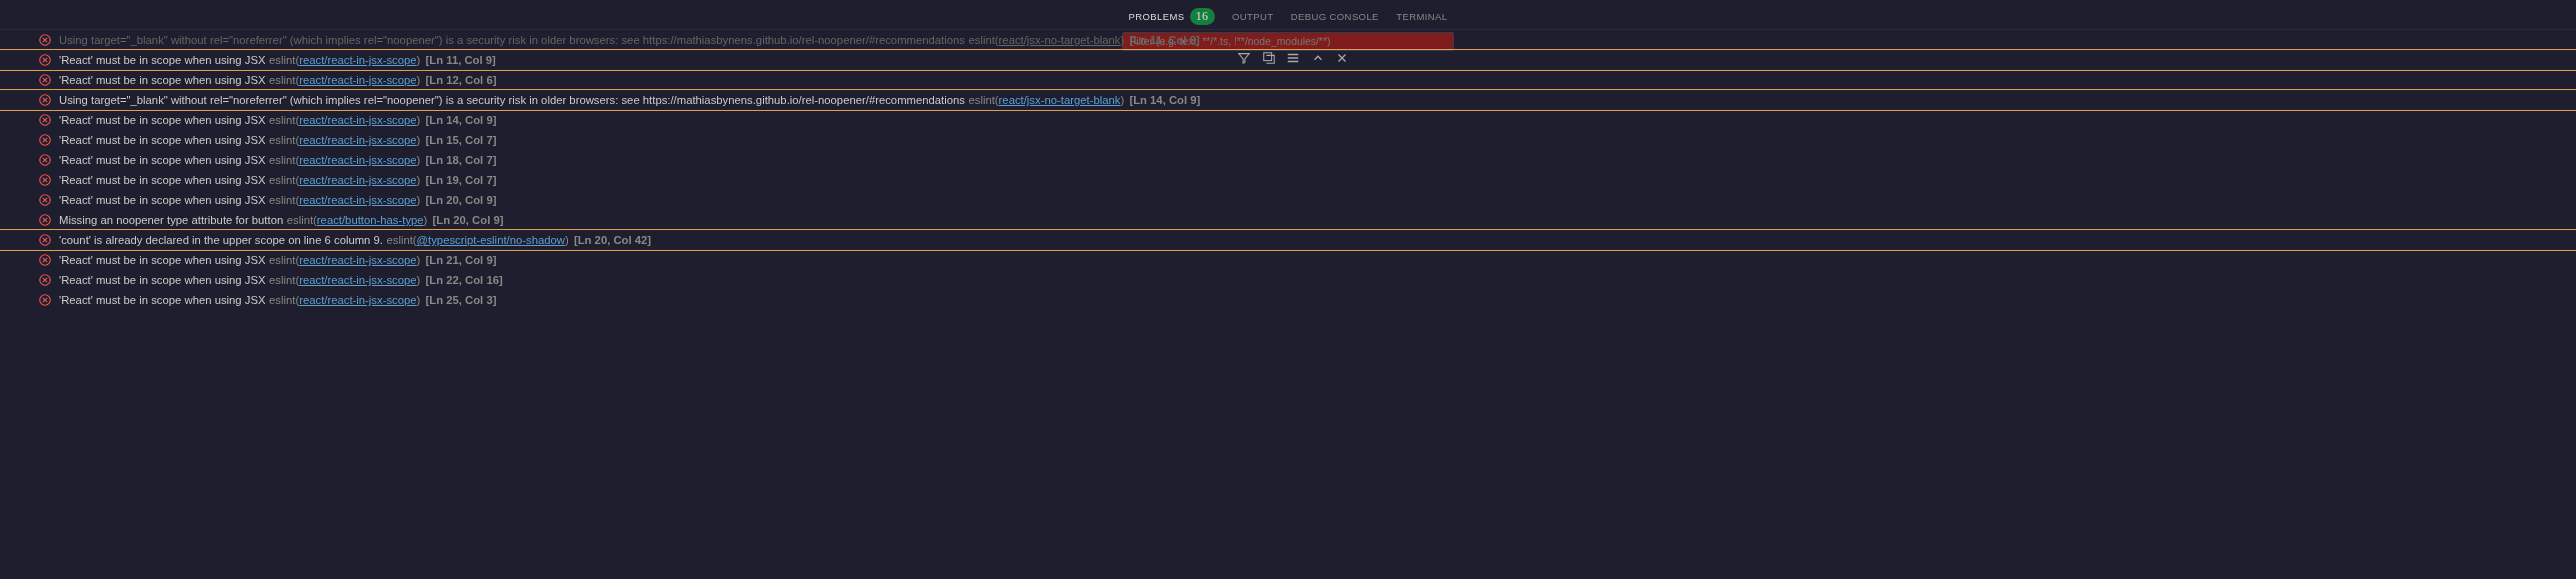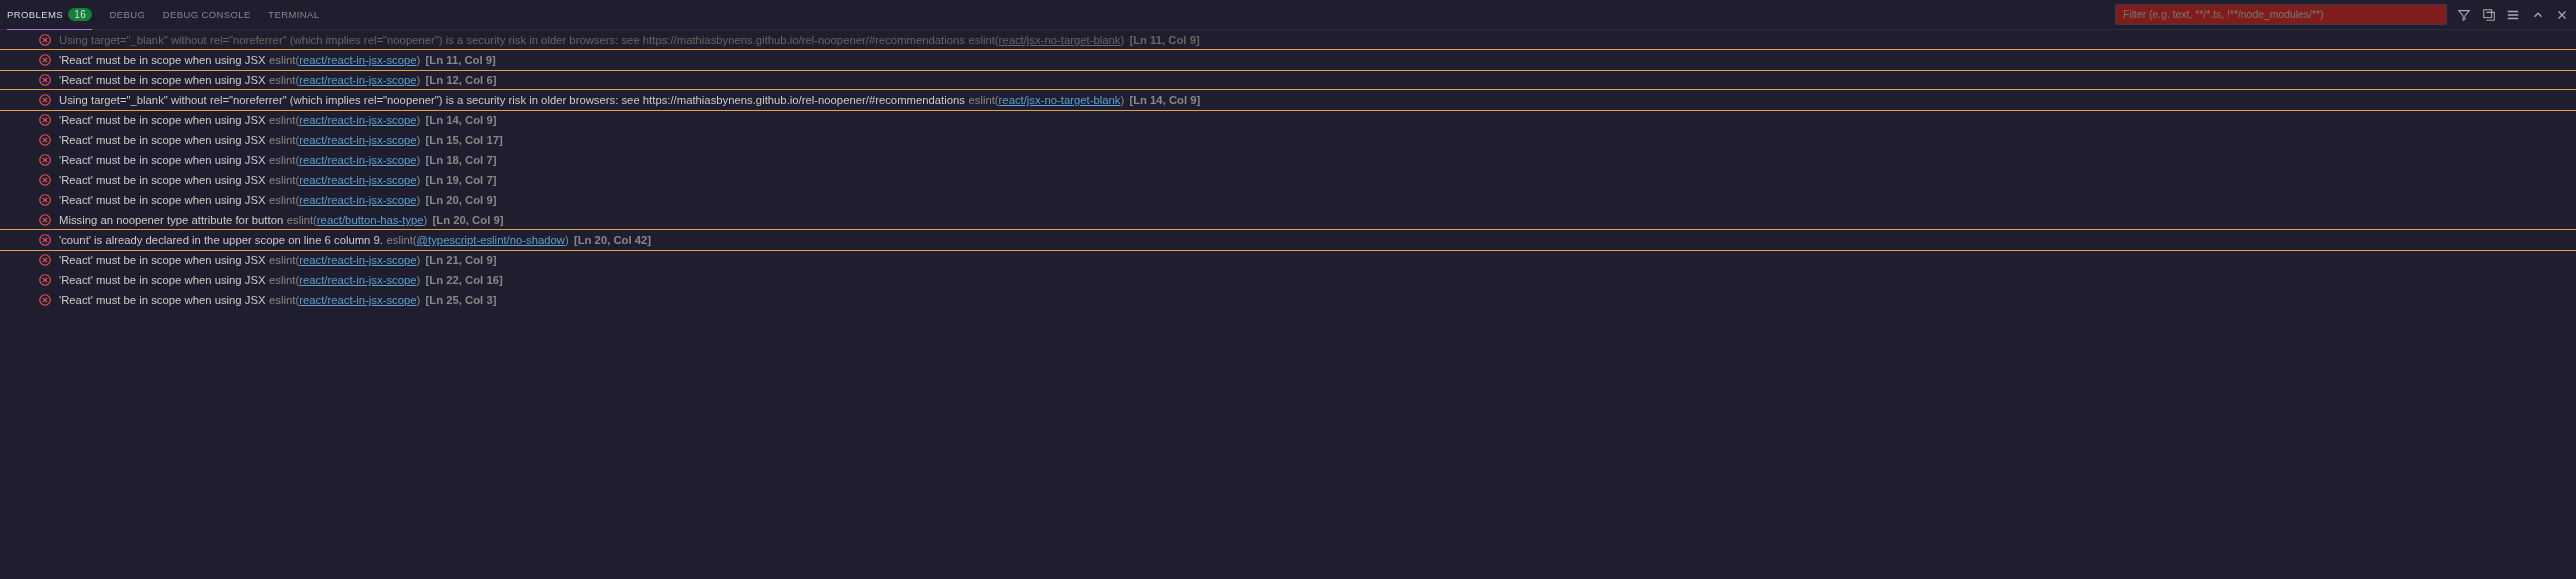--- a/index.html
+++ b/index.html
@@ -11,20 +11,21 @@
       overflow: hidden;
       width: 2576px;
       height: 580px;
     }
     .panel-header {
       display: flex;
       align-items: center;
       height: 30px;
       border-bottom: 0.9px solid #2a2a3a;
       padding: 0 7px;
+      flex-direction: column;
     }
     .tabs {
       display: flex;
       align-items: center;
       gap: 17.4px;
       flex: 0 0 auto;
     }
     .tab {
       color: #888;
       font-size: 9.5px;
@@ -38,21 +39,22 @@
     .tab.active {
       color: #ddd;
       border-bottom: 0.9px solid #b86ee0;
       margin-bottom: -0.9px;
     }
     .badge {
       background: #15803d;
       color: #ddd;
       border-radius: 8.7px;
       padding: 0.9px 6px;
-      font-size: 10px;
+      font-size: 12px;
+      font-family: Liberation Serif, serif;
     }
     .spacer { flex: 1; }
     .filter-input {
       background: #7f1d1d;
       border: 0.9px solid #3a3a4a;
       color: #ccc;
       padding: 2.6px 7px;
       width: 332px;
       font-size: 10.4px;
       border-radius: 1.7px;
@@ -110,21 +112,21 @@
   </style>
 </head>
 <body>
 
 <div class="panel-header">
   <div class="tabs">
     <div class="tab active">
       <span>PROBLEMS</span>
       <span class="badge">16</span>
     </div>
-    <div class="tab">DEBUG</div>
+    <div class="tab">OUTPUT</div>
     <div class="tab">DEBUG CONSOLE</div>
     <div class="tab">TERMINAL</div>
   </div>
   <div class="spacer"></div>
   <input class="filter-input" placeholder="Filter (e.g. text, **/*.ts, !**/node_modules/**)" style="">
   <div class="header-actions">
     <span class="header-icon">
       <svg width="14" height="14" viewBox="0 0 16 16" fill="none" stroke="currentColor" stroke-width="1.2">
           <path d="M2 3h12l-5 6v4l-2 1v-5L2 3z"></path>
         </svg>
@@ -229,21 +231,21 @@
         <svg width="14" height="14" viewBox="0 0 16 16">
           <circle cx="8" cy="8" r="6" fill="none" stroke="#e55" stroke-width="1.3"></circle>
           <path d="M5.5 5.5l5 5M10.5 5.5l-5 5" stroke="#e55" stroke-width="1.3"></path>
         </svg>
       </span>
       <span class="msg">'React' must be in scope when using JSX</span>
       <span class="source">eslint</span>
       <span class="paren">(</span>
       <span class="rule-link">react/react-in-jsx-scope</span>
       <span class="paren">)</span>
-      <span class="loc">[Ln 15, Col 17]</span>
+      <span class="loc">[Ln 15, Col 7]</span>
     </div>
     <div class="problem-row">
       <span class="error-icon">
         <svg width="14" height="14" viewBox="0 0 16 16">
           <circle cx="8" cy="8" r="6" fill="none" stroke="#e55" stroke-width="1.3"></circle>
           <path d="M5.5 5.5l5 5M10.5 5.5l-5 5" stroke="#e55" stroke-width="1.3"></path>
         </svg>
       </span>
       <span class="msg">'React' must be in scope when using JSX</span>
       <span class="source">eslint</span>

